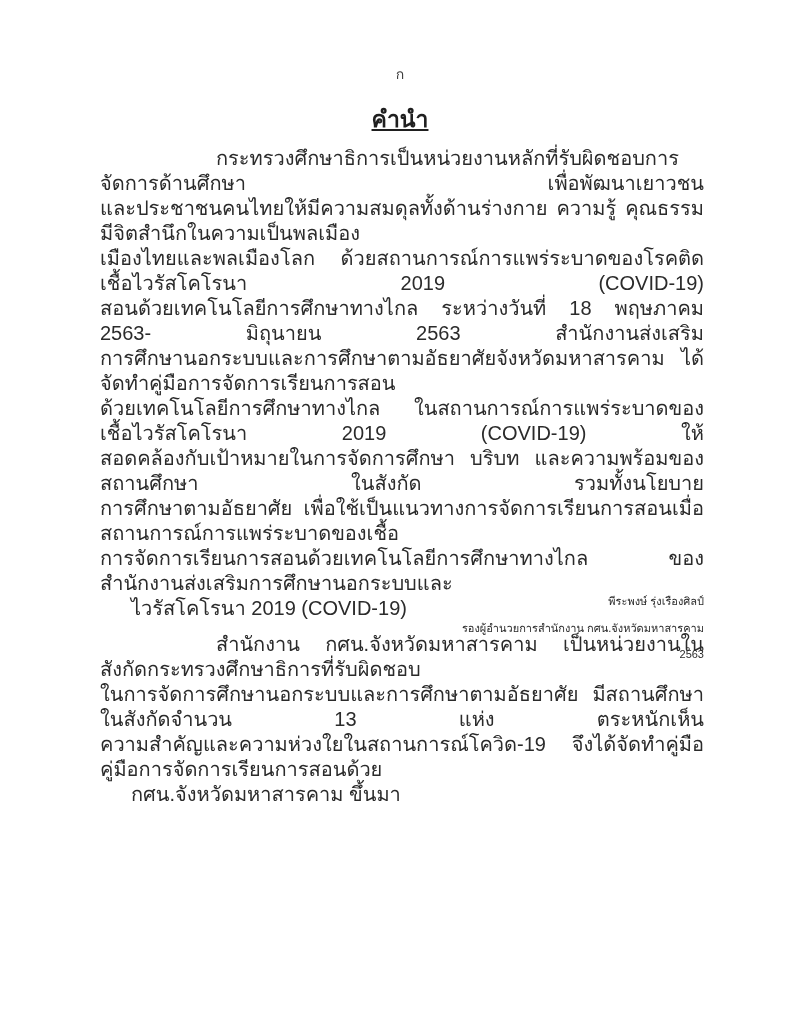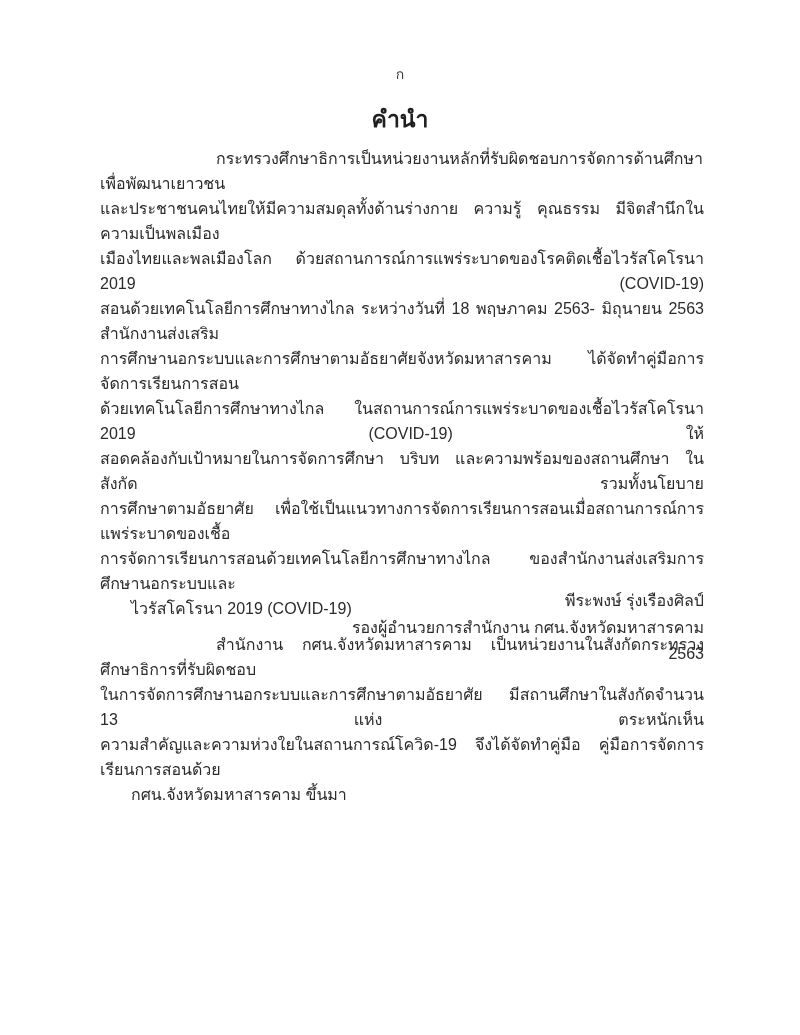--- a/index.html
+++ b/index.html
@@ -29,45 +29,46 @@
   .doc-title {
     position: absolute;
     top: 103px;
     left: 0;
     width: 100%;
     text-align: center;
     font-size: 23px;
     font-weight: 700;
     line-height: 32px;
     color: #1f1f1f;
+    text-decoration: underline;
   }
   .body-text {
     position: absolute;
     top: 146px;
     left: 100px;
     width: 604px;
-    font-size: 16px;
+    font-size: 20px;
     line-height: 25px;
   }
   .para { display: block; }
   .para-2 { margin-top: 11px; }
   .line {
     display: block;
     text-align: justify;
     text-align-last: justify;
   }
   .line.first { text-indent: 116px; }
   .line.end { text-align-last: left; margin-left: 31px; }
   .signature {
     position: absolute;
     top: 588px;
     left: 100px;
     width: 604px;
     text-align: right;
-    font-size: 16px;
+    font-size: 11px;
     line-height: 26.5px;
   }
   .signature div { display: block; }
 </style>
 </head>
 <body>
 
 <div class="page">
 
   <div class="page-number">ก</div>

